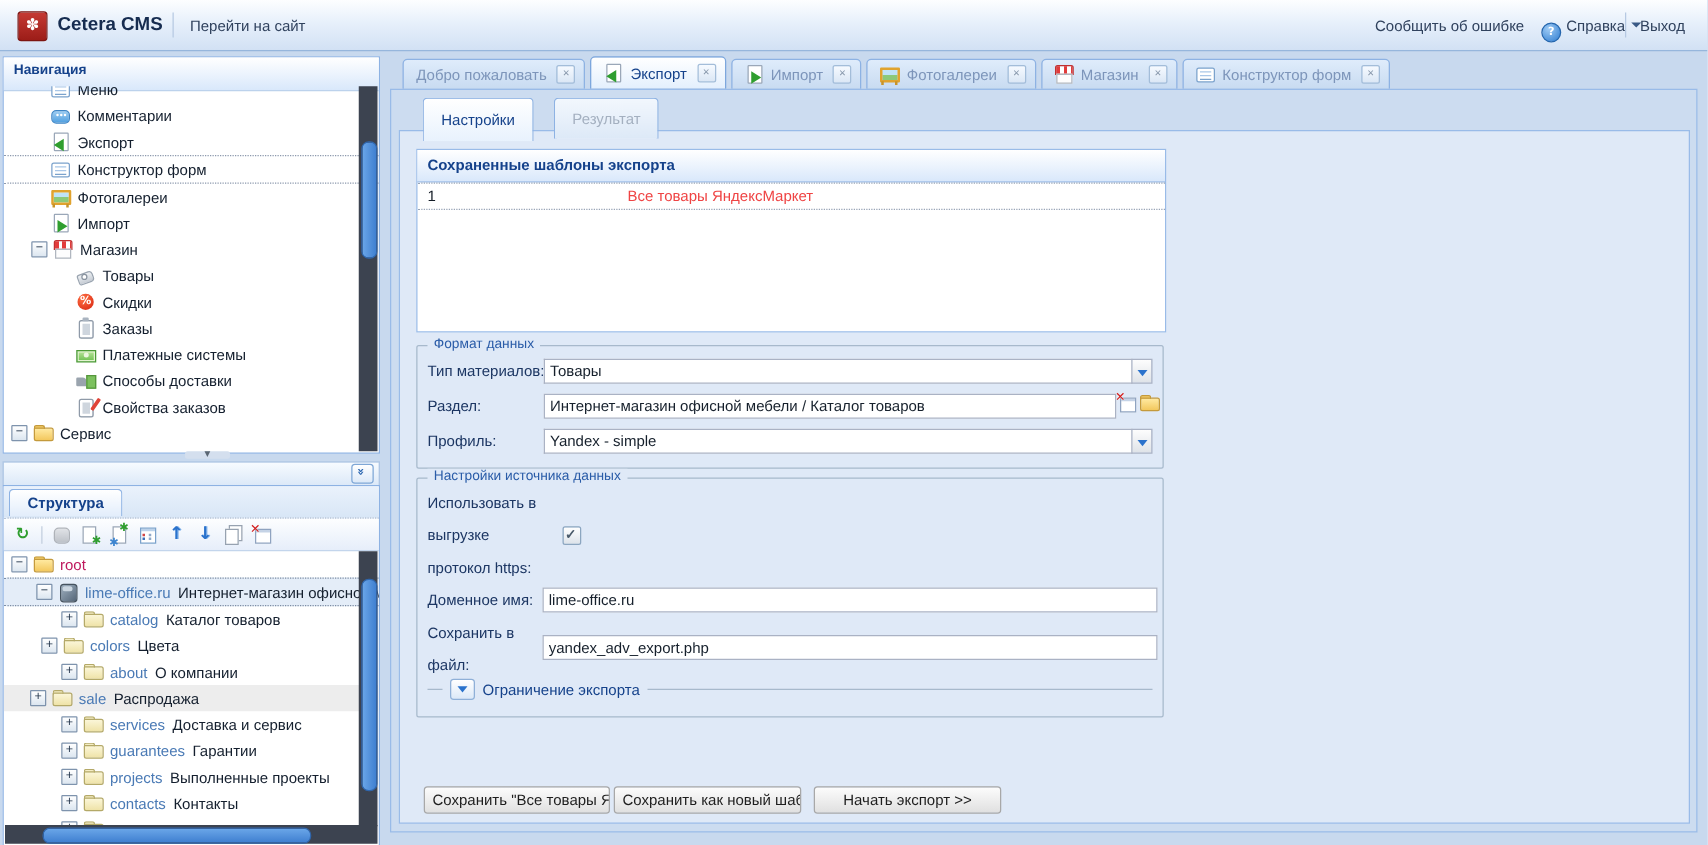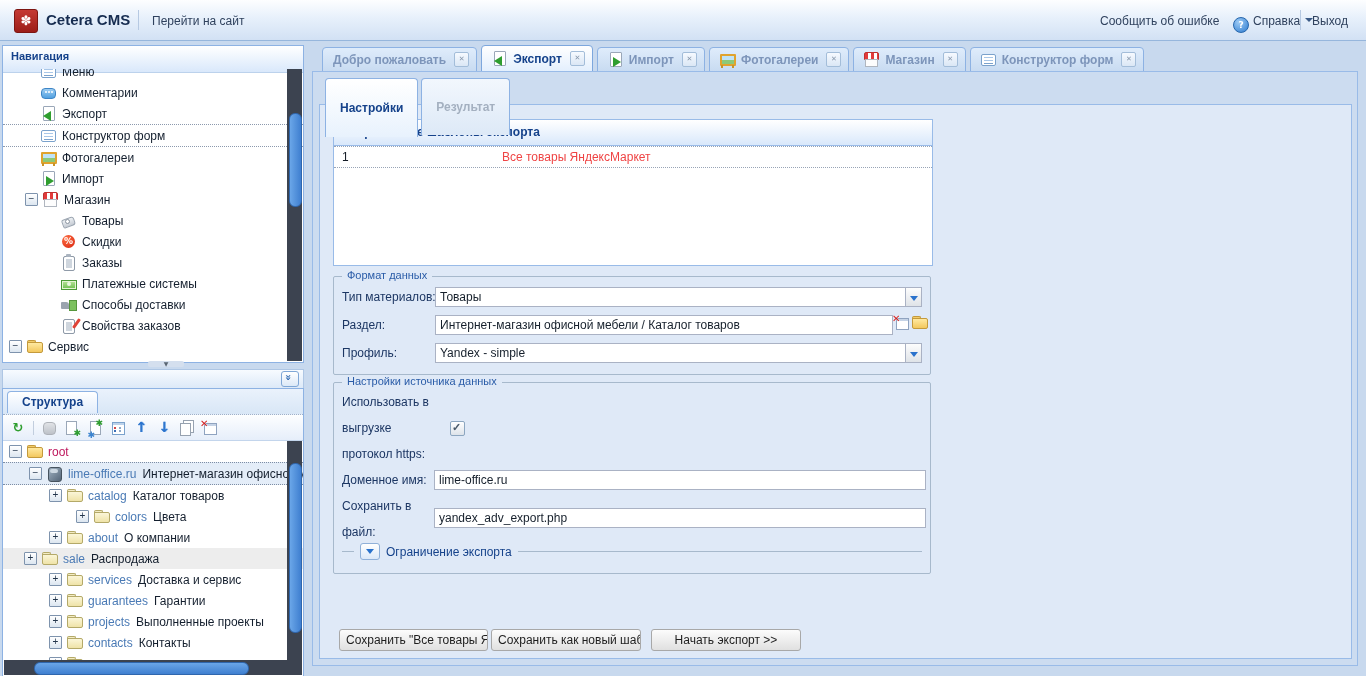--- a/index.html
+++ b/index.html
@@ -161,33 +161,33 @@
     background:linear-gradient(#ffffff,#e2edfb);font-weight:bold;color:#15428b;font-size:12px;cursor:pointer;}
   .str-toolbar{height:25px;border-bottom:1px solid #c3d5ec;background:linear-gradient(#fdfeff,#e6eefa);
     display:flex;align-items:center;padding-left:5px;gap:3px;}
   .tb-sep{width:1px;height:14px;background:#c2cede;margin:0 2px;}
   .tool{width:20px;height:20px;display:flex;align-items:center;justify-content:center;cursor:pointer;border-radius:2px;}
 
   
   .main-tabs{position:absolute;left:322px;top:46px;height:26px;display:flex;gap:4px;align-items:flex-end;}
   .mtab{height:23px;display:flex;align-items:center;padding:0 7px 0 10px;
     border:1px solid #8db2e3;border-radius:4px 4px 0 0;cursor:pointer;
-    background:linear-gradient(#dfecfb,#c8dbf1);font-weight:bold;color:#7d95ba;white-space:nowrap;}
+    background:linear-gradient(#dfecfb,#c8dbf1);font-weight:normal;color:#7d95ba;white-space:nowrap;}
   .mtab.active{background:linear-gradient(#ffffff,#e3effd);color:#15428b;border-color:#7da7dd;height:25px;}
   .mtab .i{margin-right:5px;}
   .tab-close{width:13px;height:13px;margin-left:8px;border:1px solid #a3bdd9;border-radius:2px;
     background:linear-gradient(#f6faff,#dbe7f5);color:#8898ac;font-size:7px;line-height:12px;text-align:center;cursor:pointer;}
 
   
   .main-panel{position:absolute;left:312px;top:71px;width:1044px;height:593px;
     border:1px solid #99bbe8;background:#ccdcf0;}
   .main-body{position:absolute;left:6px;top:32px;right:5px;bottom:6px;border:1px solid #99bbe8;background:#dfe9f7;}
   .sub-tabs{position:absolute;left:12px;top:6px;height:27px;display:flex;gap:3px;z-index:2;}
-  .stab{height:24px;display:flex;align-items:center;padding:16px 14px;border:1px solid #8db2e3;border-bottom:none;
-    border-radius:4px 4px 0 0;font-weight:bold;cursor:pointer;}
+  .stab{height:24px;display:flex;align-items:center;padding:4px 14px;border:1px solid #8db2e3;border-bottom:none;
+    border-radius:4px 4px 0 0;font-weight:normal;cursor:pointer;margin-left:13px;}
   .stab.active{background:linear-gradient(#ffffff,#e8f2fd);color:#15428b;height:26px;}
   .stab.disabled{background:linear-gradient(#f2f7fd,#dde9f7);color:#a4b0c0;cursor:default;}
 
   
   .tpanel{position:absolute;left:13px;top:14px;width:598px;height:145px;border:1px solid #99bbe8;background:#fff;}
   .tpanel-header{height:20px;padding:5px 0 0 8px;background:linear-gradient(#ffffff,#d9e8fb);
     border-bottom:1px solid #99bbe8;color:#15428b;font-weight:bold;}
   .tpanel-toolbar{height:25px;border-bottom:1px dotted #98a4b6;background:linear-gradient(#fcfdff,#e9f1fb);
     display:flex;align-items:center;padding-left:6px;gap:4px;color:#20262e;}
   .tbtn{display:flex;align-items:center;gap:3px;padding:2px 5px;border-radius:2px;cursor:pointer;}
@@ -364,21 +364,21 @@
       <span class="i icon-site"></span>
       <span class="code">lime-office.ru</span>
       <span class="lbl">Интернет-магазин офисной меб</span>
     </div>
     <div class="trow" style="padding-left:46px">
       <span class="exp plus"></span>
       <span class="i icon-folder-pale"></span>
       <span class="code">catalog</span>
       <span class="lbl">Каталог товаров</span>
     </div>
-    <div class="trow" style="padding-left:73px">
+    <div class="trow" style="padding-left:30px">
       <span class="exp plus"></span>
       <span class="i icon-folder-pale"></span>
       <span class="code">colors</span>
       <span class="lbl">Цвета</span>
     </div>
     <div class="trow" style="padding-left:46px">
       <span class="exp plus"></span>
       <span class="i icon-folder-pale"></span>
       <span class="code">about</span>
       <span class="lbl">О компании</span>

